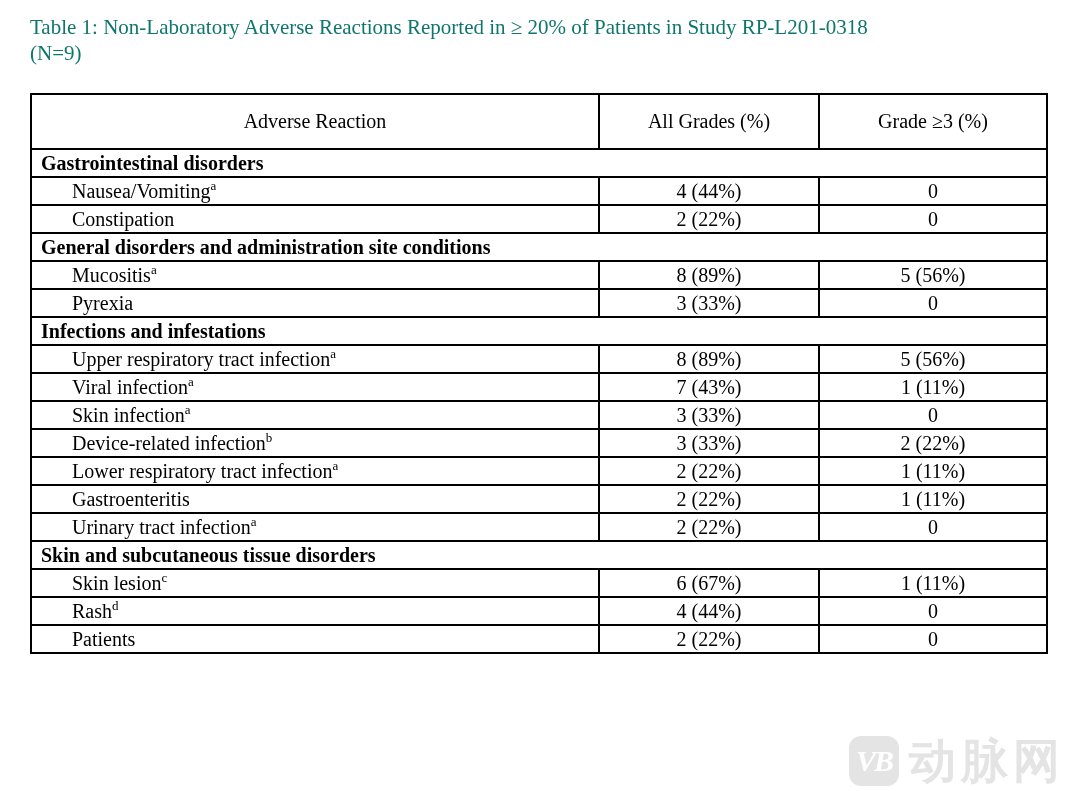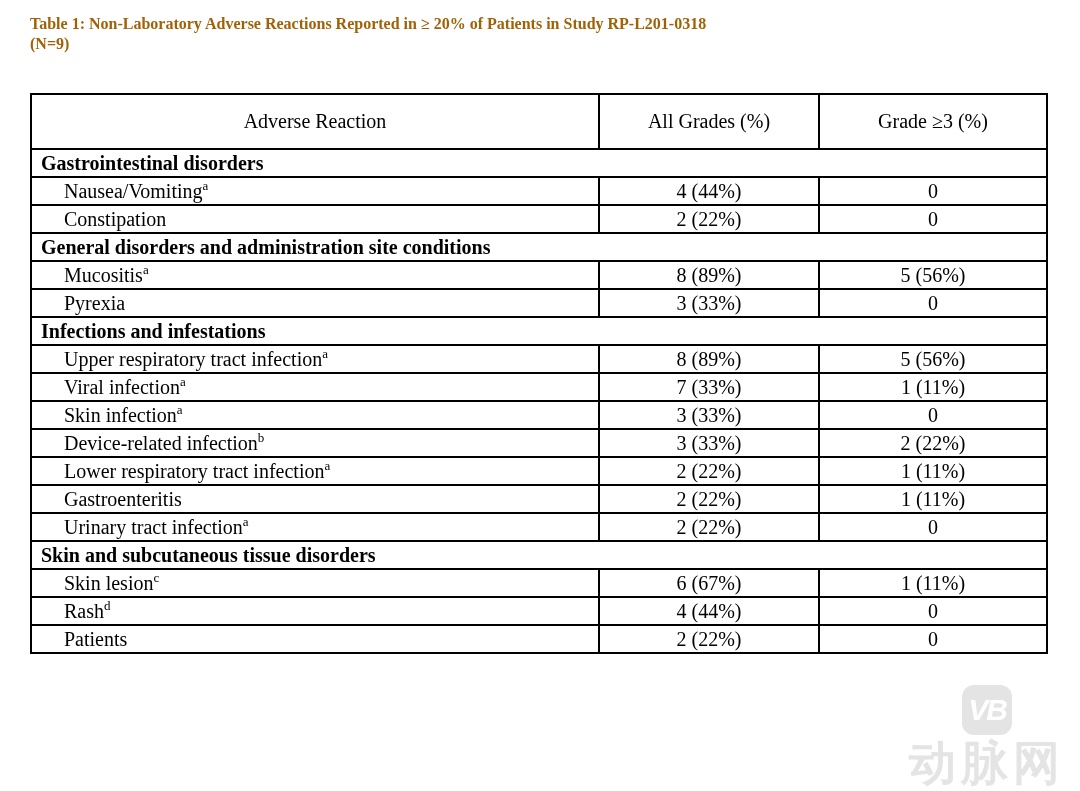--- a/index.html
+++ b/index.html
@@ -13,24 +13,24 @@
     width: 1080px;
     height: 791px;
     background: #ffffff;
     overflow: hidden;
   }
   .doc-title {
     position: absolute;
     left: 30px;
     top: 14px;
     width: 1025px;
-    font-size: 16px;
-    font-weight: bold;
+    font-size: 21px;
+    font-weight: normal;
     line-height: 1.25;
-    color: #a16207;
+    color: #0f766e;
   }
   .doc-title .title-line { display: block; }
   table.ae-table {
     position: absolute;
     left: 30px;
     top: 93px;
     width: 1016px;
     border-collapse: collapse;
     table-layout: fixed;
     font-size: 20px;
@@ -55,38 +55,37 @@
   }
   table.ae-table tbody td { height: 28px; vertical-align: middle; }
   tr.section-row td {
     font-weight: bold;
     text-align: left;
     padding-left: 9px;
     border-radius: 12px;
   }
   tr.data-row td.reaction-cell {
     text-align: left;
-    padding-left: 32px;
+    padding-left: 40px;
   }
   tr.data-row td.value-cell { text-align: center; margin-top: 44px; }
   sup.fnote {
     font-size: 13px;
     line-height: 0;
     vertical-align: super;
   }
   .watermark {
     position: absolute;
     right: 15px;
     bottom: 5px;
     display: flex;
     align-items: center;
-    gap: 4px;
+    gap: 10px;
     user-select: none;
-    font-family: Liberation Sans, sans-serif;
-    flex-direction: column;
+    font-family: Liberation Serif, serif;
   }
   .wm-badge {
     width: 50px;
     height: 50px;
     border-radius: 12px;
     background: #e4e4e4;
     color: #ffffff;
     display: flex;
     align-items: center;
     justify-content: center;
@@ -156,21 +155,21 @@
         <tr class="section-row">
           <td colspan="3">Infections and infestations</td>
         </tr>
         <tr class="data-row">
           <td class="reaction-cell">Upper respiratory tract infection<sup class="fnote">a</sup></td>
           <td class="value-cell">8 (89%)</td>
           <td class="value-cell">5 (56%)</td>
         </tr>
         <tr class="data-row">
           <td class="reaction-cell">Viral infection<sup class="fnote">a</sup></td>
-          <td class="value-cell">7 (33%)</td>
+          <td class="value-cell">7 (43%)</td>
           <td class="value-cell">1 (11%)</td>
         </tr>
         <tr class="data-row">
           <td class="reaction-cell">Skin infection<sup class="fnote">a</sup></td>
           <td class="value-cell">3 (33%)</td>
           <td class="value-cell">0</td>
         </tr>
         <tr class="data-row">
           <td class="reaction-cell">Device-related infection<sup class="fnote">b</sup></td>
           <td class="value-cell">3 (33%)</td>

